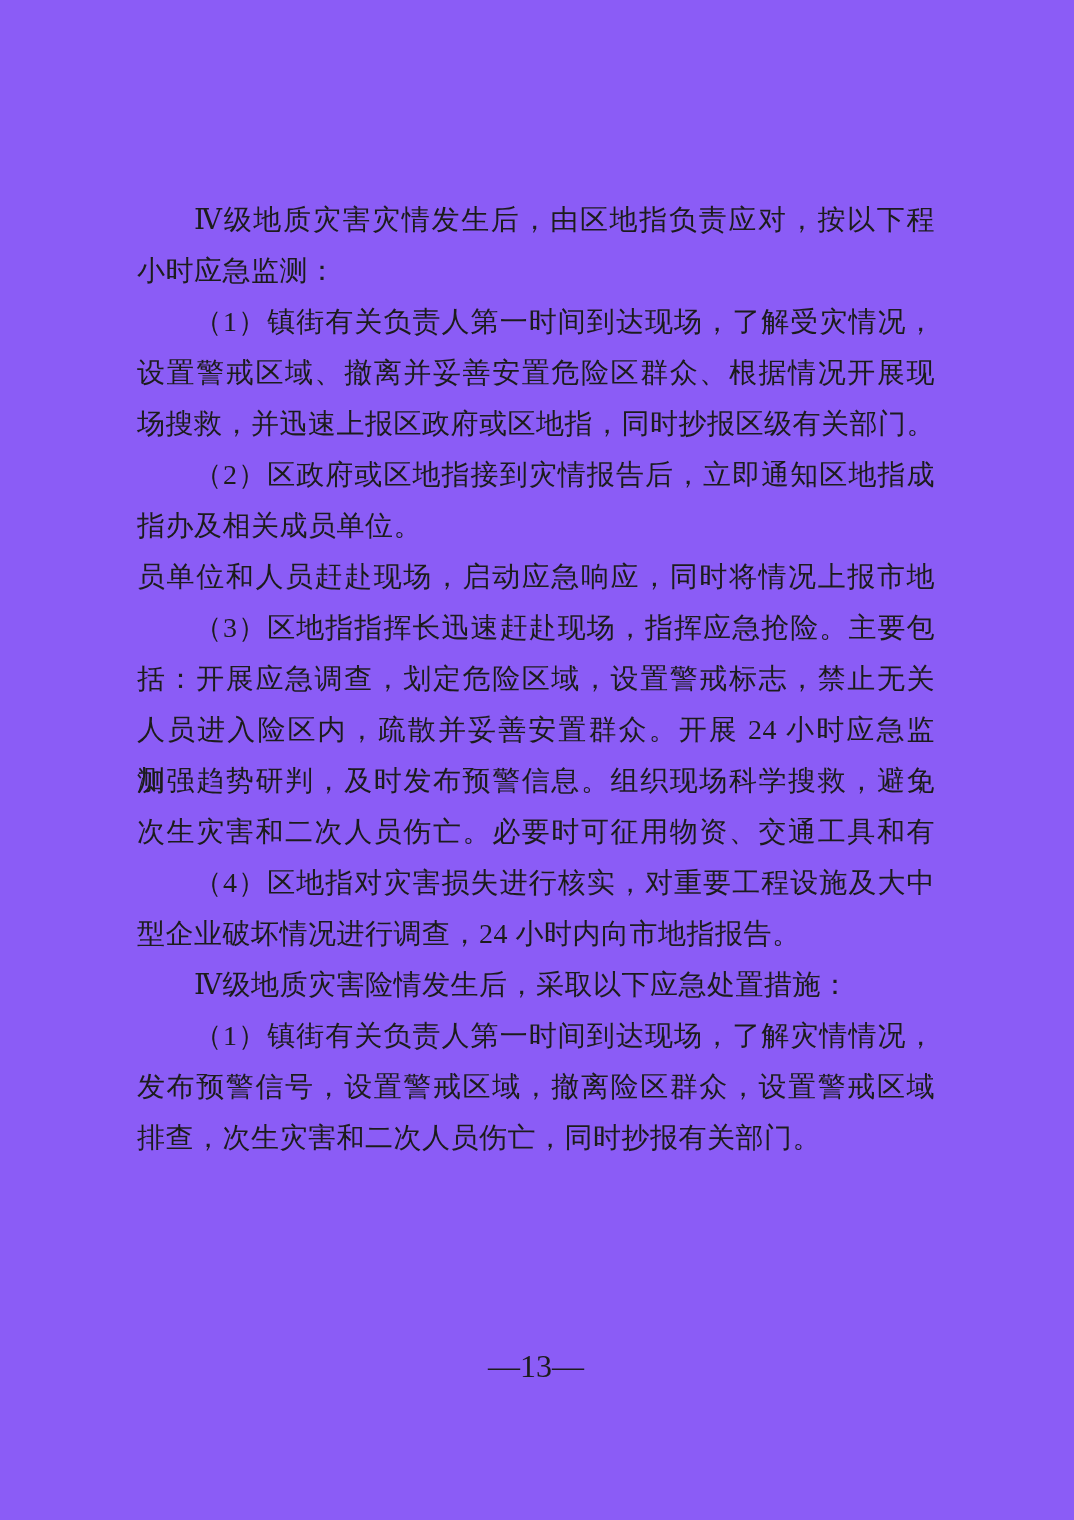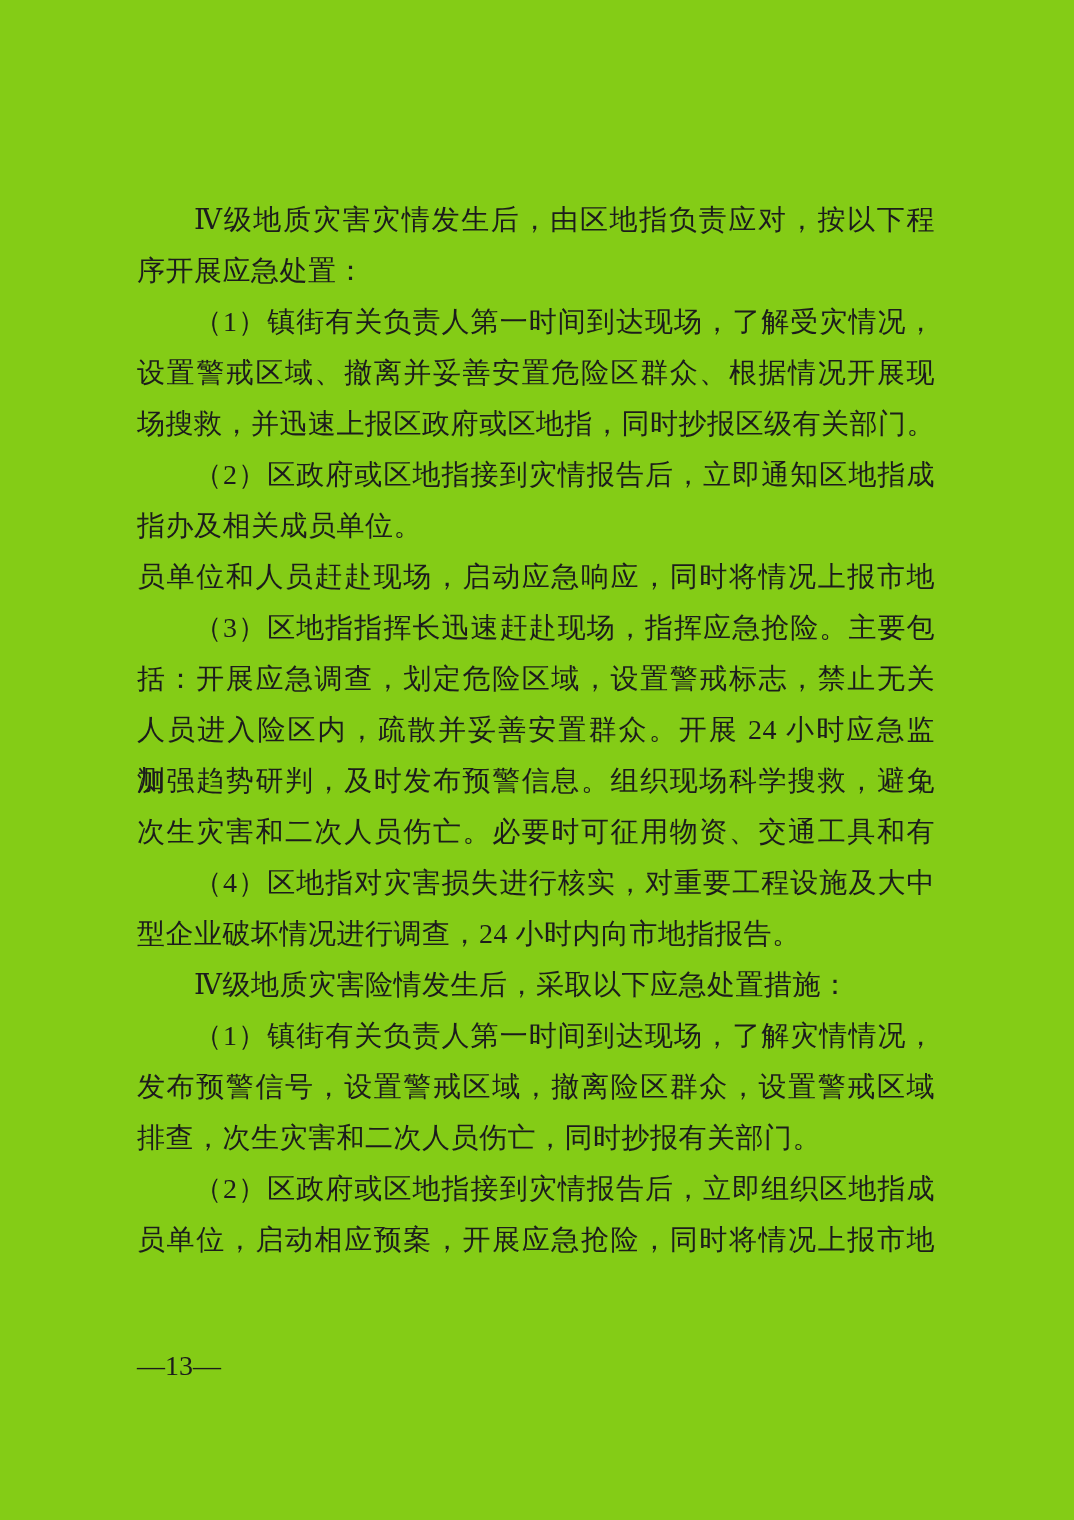--- a/index.html
+++ b/index.html
@@ -10,21 +10,21 @@
     width: 1074px;
     height: 1520px;
     background: #ffffff;
     position: relative;
     overflow: hidden;
     font-family: "Liberation Serif", "DejaVu Serif", serif;
   }
   .page {
     position: absolute;
     inset: 0;
-    background: #84cc16;
+    background: #8b5cf6;
   }
   .text-block {
     position: absolute;
     left: 137px;
     top: 194px;
     width: 798px;
     color: #1c1c1c;
     font-size: 28px;
   }
   .para {
@@ -43,35 +43,35 @@
     text-align-last: justify;
   }
   .line.indent {
     padding-left: 57px;
   }
   .footer {
     position: absolute;
     left: 137px;
     top: 1350px;
     width: 798px;
-    text-align: left;
+    text-align: center;
     color: #1c1c1c;
-    font-size: 28px;
+    font-size: 32px;
     line-height: 32px;
     letter-spacing: 0px;
   }
 </style>
 </head>
 <body>
 
 <div class="page">
   <div class="text-block" id="text-block">
       <div class="para">
         <div class="line fill indent">Ⅳ级地质灾害灾情发生后，由区地指负责应对，按以下程</div>
-        <div class="line">序开展应急处置：</div>
+        <div class="line">小时应急监测：</div>
       </div>
       <div class="para">
         <div class="line fill indent">（1）镇街有关负责人第一时间到达现场，了解受灾情况，</div>
         <div class="line fill">设置警戒区域、撤离并妥善安置危险区群众、根据情况开展现</div>
         <div class="line fill">场搜救，并迅速上报区政府或区地指，同时抄报区级有关部门。</div>
       </div>
       <div class="para">
         <div class="line fill indent">（2）区政府或区地指接到灾情报告后，立即通知区地指成</div>
         <div class="line">指办及相关成员单位。</div>
         <div class="line fill">员单位和人员赶赴现场，启动应急响应，同时将情况上报市地</div>
@@ -88,19 +88,15 @@
         <div class="line">型企业破坏情况进行调查，24 小时内向市地指报告。</div>
       </div>
       <div class="para">
         <div class="line indent">Ⅳ级地质灾害险情发生后，采取以下应急处置措施：</div>
       </div>
       <div class="para">
         <div class="line fill indent">（1）镇街有关负责人第一时间到达现场，了解灾情情况，</div>
         <div class="line fill">发布预警信号，设置警戒区域，撤离险区群众，设置警戒区域</div>
         <div class="line">排查，次生灾害和二次人员伤亡，同时抄报有关部门。</div>
       </div>
-      <div class="para">
-        <div class="line fill indent">（2）区政府或区地指接到灾情报告后，立即组织区地指成</div>
-        <div class="line fill">员单位，启动相应预案，开展应急抢险，同时将情况上报市地</div>
-      </div>
     </div>
   <div class="footer">—13—</div>
 </div>
 
 </body></html>

